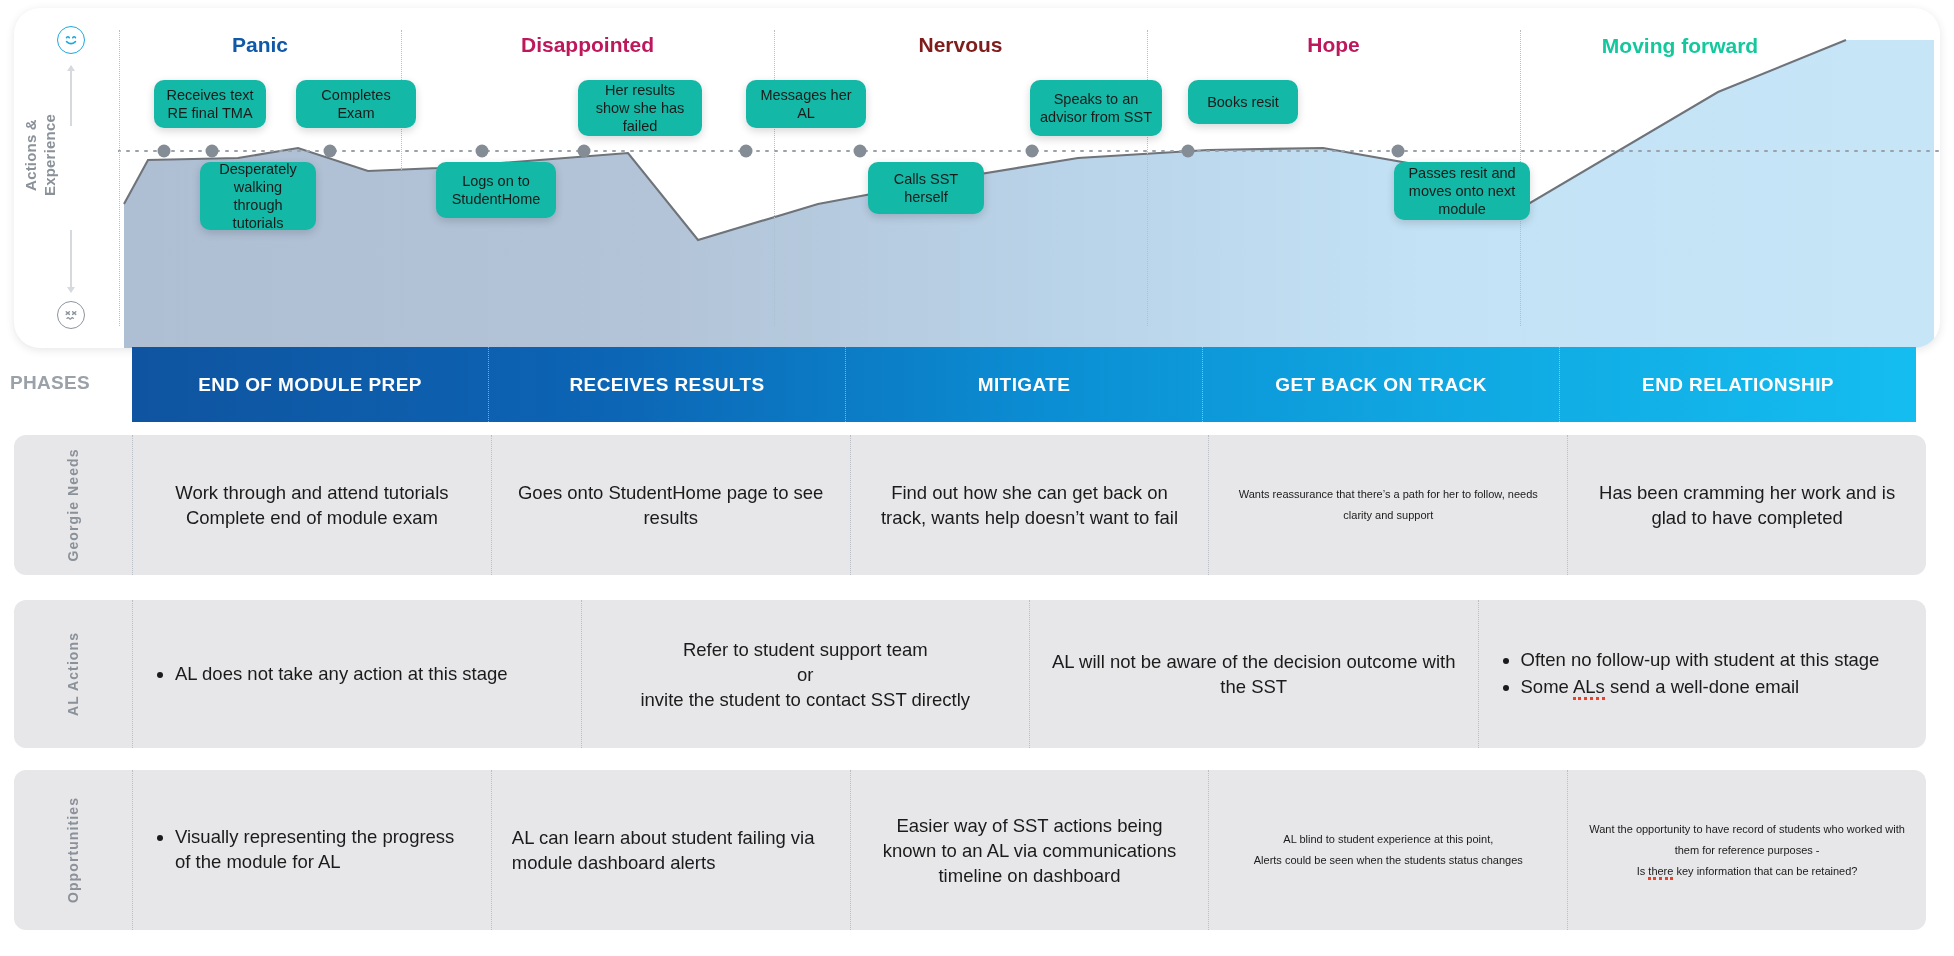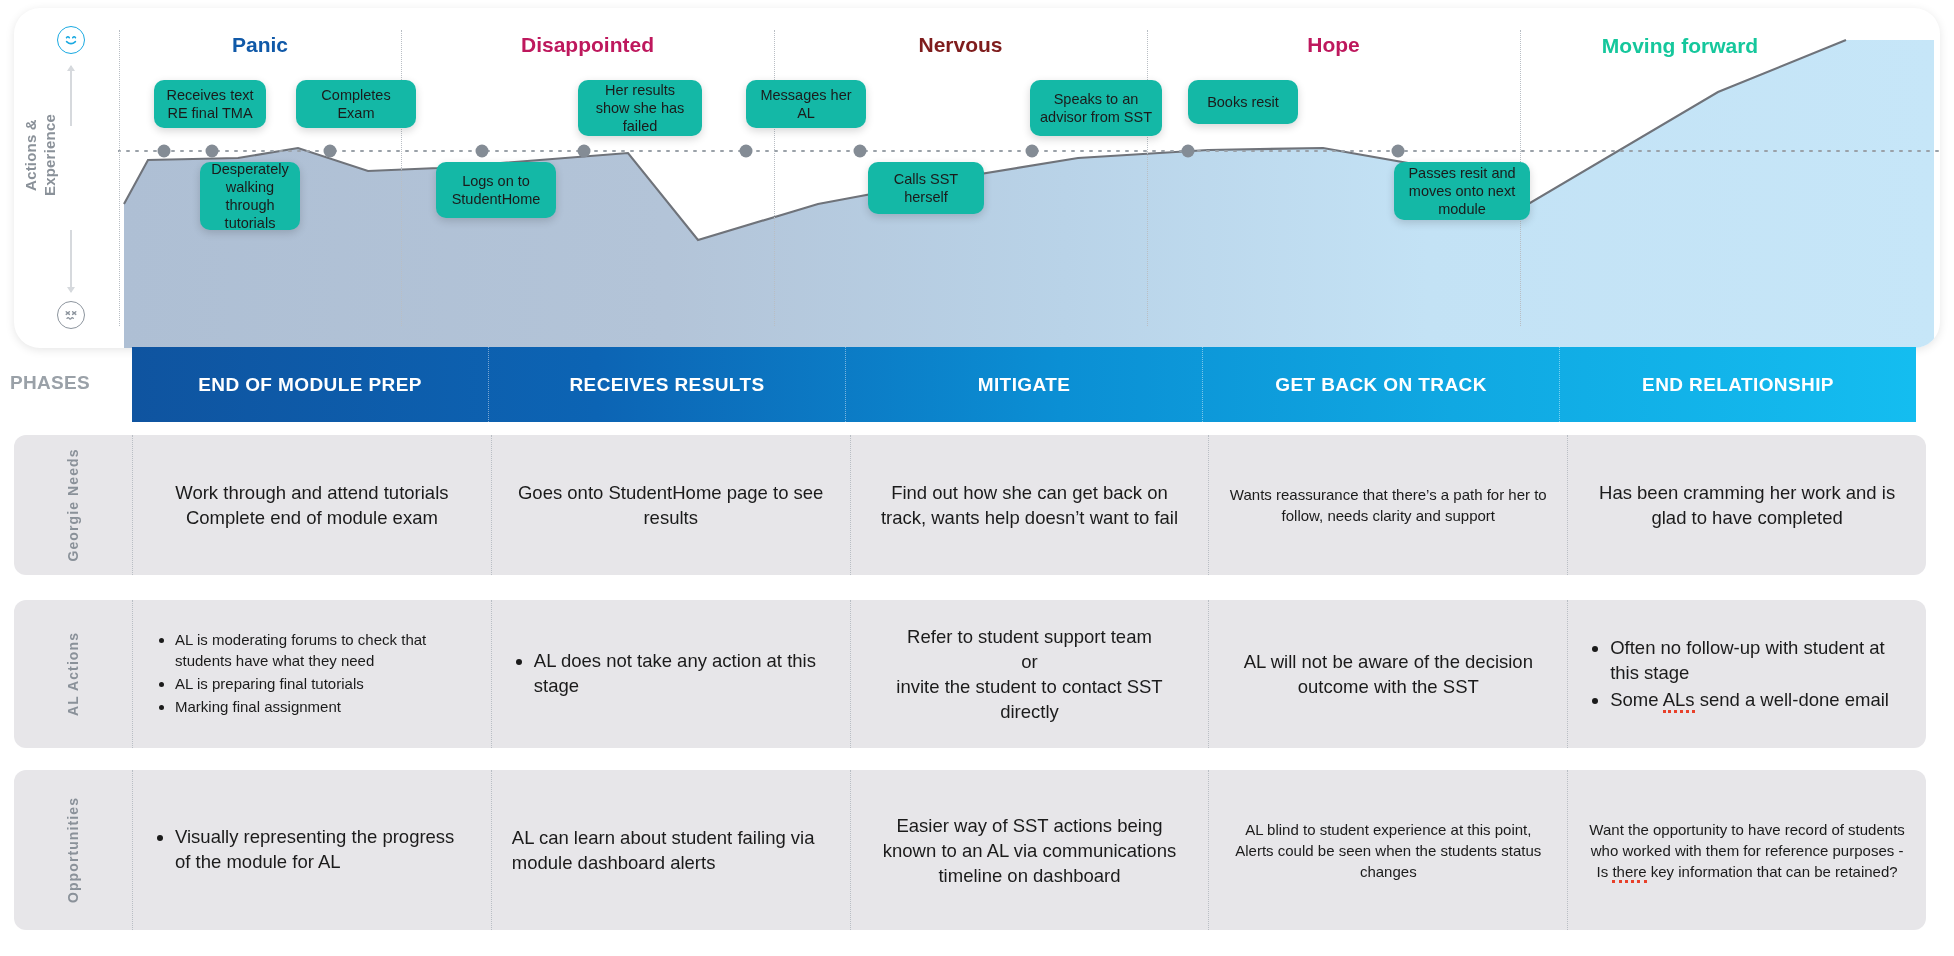--- a/index.html
+++ b/index.html
@@ -130,21 +130,21 @@
     display: flex; align-items: center; justify-content: center;
     border-right: 1.5px dotted #b9bec4;
     font-size: 18.5px; line-height: 25px; color: #1b1b1b;
     text-align: center;
   }
   .cell:first-child { border-left: 1.5px dotted #b9bec4; }
   .cell:last-child { border-right: none; }
   .cell ul { text-align: left; padding-left: 22px; margin: 0; }
   .cell li { margin-bottom: 2px; }
   .cell.bulleted { justify-content: flex-start; }
-  .cell.small { font-size: 15px; line-height: 21px; }
+  .cell.small { font-size: 11px; line-height: 21px; }
   .spell { border-bottom: 3px dotted #e8402a; }
 
   #row-needs { top: 435px; height: 140px; }
   #row-alactions { top: 600px; height: 148px; }
   #row-opps { top: 770px; height: 160px; }
 </style>
 </head>
 <body>
 
 <div id="root">
@@ -212,21 +212,21 @@
         <div class="tl-dot" style="left:364px;top:143px"></div>
         <div class="tl-dot" style="left:466px;top:143px"></div>
         <div class="tl-dot" style="left:628px;top:143px"></div>
         <div class="tl-dot" style="left:742px;top:143px"></div>
         <div class="tl-dot" style="left:914px;top:143px"></div>
         <div class="tl-dot" style="left:1070px;top:143px"></div>
         <div class="tl-dot" style="left:1280px;top:143px"></div>
 
         <div class="bubble" style="left:36px;top:72px;width:112px;height:48px;">Receives text RE final TMA</div>
 
-        <div class="bubble" style="left:82px;top:154px;width:100px;height:68px;">Desperately walking through tutorials</div>
+        <div class="bubble" style="left:82px;top:154px;width:116px;height:68px;">Desperately walking through tutorials</div>
 
         <div class="bubble" style="left:178px;top:72px;width:120px;height:48px;">Completes Exam</div>
 
         <div class="bubble" style="left:318px;top:154px;width:120px;height:56px;">Logs on to StudentHome</div>
 
         <div class="bubble" style="left:460px;top:72px;width:124px;height:56px;">Her results show she has failed</div>
 
         <div class="bubble" style="left:628px;top:72px;width:120px;height:48px;">Messages her AL</div>
 
         <div class="bubble" style="left:750px;top:154px;width:116px;height:52px;">Calls SST herself</div>
@@ -271,27 +271,20 @@
         <div><span>Has been cramming her work and is glad to have completed</span></div>
       </div>
     </div>
   </div>
 
   <div class="row" id="row-alactions">
     <div class="row-label">
       <span>AL Actions</span>
     </div>
     <div class="row-cells">
-      <div class="cell bulleted small">
-        <ul>
-          <li>AL is moderating forums to check that students have what they need</li>
-          <li>AL is preparing final tutorials</li>
-          <li>Marking final assignment</li>
-        </ul>
-      </div>
       <div class="cell bulleted">
         <ul>
           <li>AL does not take any action at this stage</li>
         </ul>
       </div>
       <div class="cell">
         <div><span>Refer to student support team<br>or<br>invite the student to contact SST directly</span></div>
       </div>
       <div class="cell">
         <div><span>AL will not be aware of the decision outcome with the SST</span></div>

